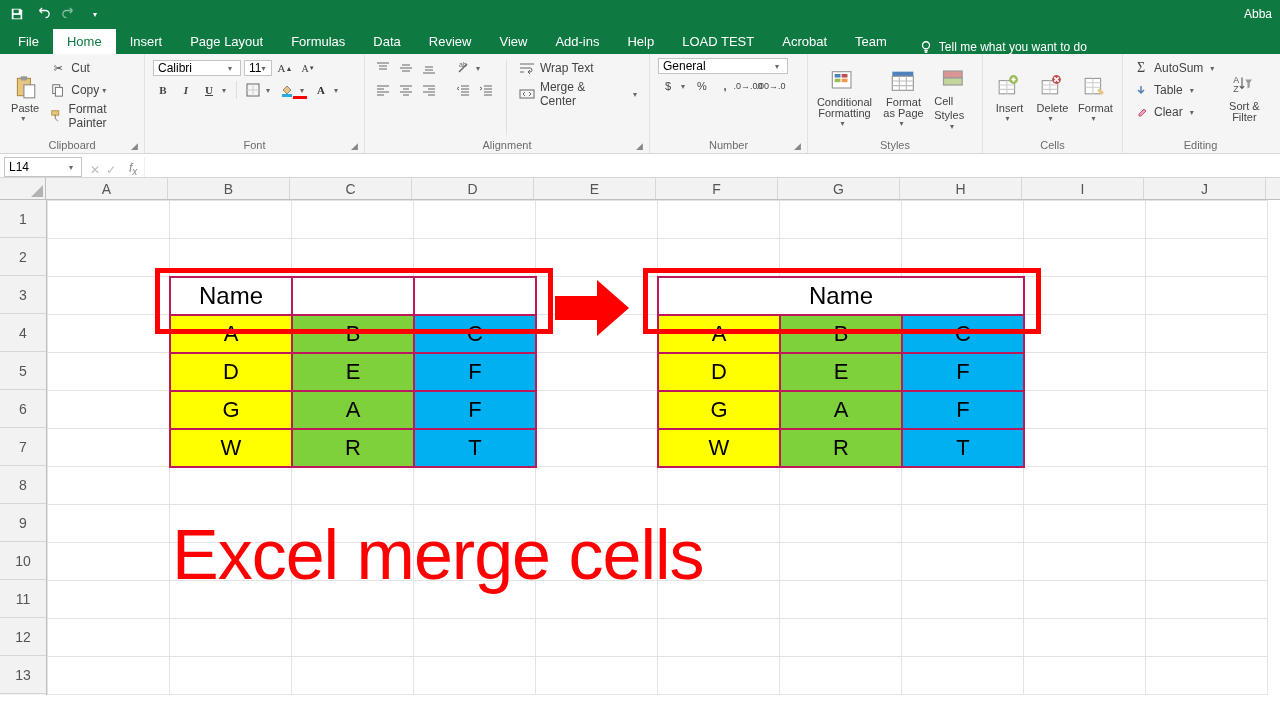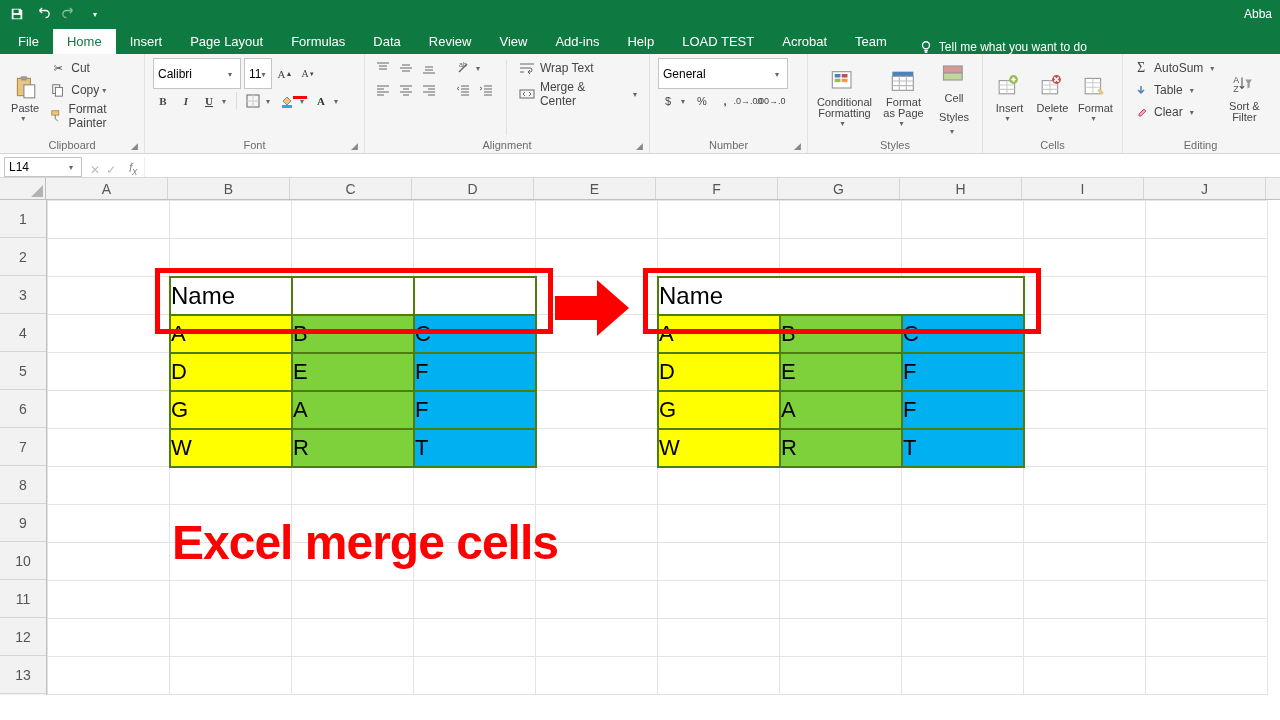--- a/index.html
+++ b/index.html
@@ -28,21 +28,21 @@
 .group .dlg-launch { position: absolute; right: 3px; bottom: 2px; width: 10px; height: 10px; font-size: 9px; color: #888; }
 
 .big-btn { display: flex; flex-direction: column; align-items: center; justify-content: center; width: 40px; font-size: 11px; color: #444; }
 .big-btn .ic { width: 28px; height: 26px; margin-bottom: 2px; }
 .col { display: flex; flex-direction: column; gap: 2px; }
 .row { display: flex; align-items: center; gap: 3px; }
 .sm { width: 20px; height: 20px; display: flex; align-items: center; justify-content: center; font-size: 11px; color: #444; border: 1px solid transparent; }
 .txt { font-size: 12px; color: #444; }
 .dd { width: 8px; height: 8px; font-size: 8px; color: #666; }
 
-.input-box { height: 31px; border: 1px solid #c4c4c4; background: #fff; font-size: 12px; padding: 4px 4px; display: flex; align-items: center; }
+.input-box { height: 16px; border: 1px solid #c4c4c4; background: #fff; font-size: 12px; padding: 4px 4px; display: flex; align-items: center; }
 .font-name { width: 88px; }
 .font-size { width: 28px; }
 
 .btn-toggle { font-weight: bold; font-family: "Times New Roman", serif; }
 
 
 .formula-bar { height: 24px; border-bottom: 1px solid #d6d6d6; display: flex; align-items: flex-end; background: #fff; }
 .namebox { width: 78px; height: 20px; border: 1px solid #c4c4c4; margin: 0 2px 0 4px; font-size: 12px; padding: 0 4px; display: flex; align-items: center; justify-content: space-between; }
 .fx-btn { width: 22px; text-align: center; color: #888; font-style: italic; font-size: 12px; }
 .fx-ctrl { display: flex; gap: 6px; padding: 0 6px; color: #bbb; }
@@ -58,33 +58,33 @@
 .row-headers { display: flex; flex-direction: column; background: #f2f2f2; border-right: 1px solid #bfbfbf;}
 .rh { width: 46px; height: 38px; border-bottom: 1px solid #d6d6d6; text-align: center; font-size: 14px; color: #555; display: flex; align-items: center; justify-content: center; }
 
 .grid { position: relative; }
 .grid-table { border-collapse: collapse; }
 .grid-table td { width: 122px; height: 38px; border: 1px solid #e3e3e3; font-size: 18px; text-align: center; }
 
 
 .overlay { position: absolute; }
 .mini { border-collapse: collapse; }
-.mini td { border: 2px solid #4d7c0f; font-size: 22px; height: 38px; }
+.mini td { border: 2px solid #be185d; text-align: center; font-size: 22px; height: 38px; }
 .mini .header-cell { background: #fff; font-size: 24px; }
 .mini .yellow { background: #ffff00; }
 .mini .green { background: #7fd13b; }
 .mini .blue { background: #00b0f0; }
 
 .redbox { position: absolute; border: 5px solid #ff0000; }
 
 .arrow { position: absolute; }
 .arrow .shaft { width: 42px; height: 24px; background: #ff0000; }
 .arrow .head { width: 0; height: 0; border: 28px solid transparent; border-left: 32px solid #ff0000; border-right: 0; }
 
-.big-text { position: absolute; color: #ff0000; font-weight: bold; font-size: 48px; letter-spacing: -1px; }
+.big-text { position: absolute; color: #ff0000; font-weight: normal; font-size: 70px; letter-spacing: -1px; }
 
 svg { display: block; }
 </style>
 </head>
 <body>
 
 <div class="titlebar">
   <div class="qat">
     <div class="qat-icon">
         <svg width="14" height="14" viewBox="0 0 16 16">
@@ -353,21 +353,21 @@
           <span style="line-height:11px;text-align:center">Format as Page</span>
           <span class="dd">▾</span>
         </div>
       <div class="big-btn" style="width:42px">
           <div class="ic">
             <svg viewBox="0 0 24 20" width="28" height="24">
               <rect x="3" y="4" width="16" height="6" fill="#d99694" stroke="#999"></rect>
               <rect x="3" y="10" width="16" height="6" fill="#c3d69b" stroke="#999"></rect>
             </svg>
           </div>
-          <span style="line-height:19px;text-align:center">Cell Styles</span>
+          <span style="line-height:14px;">Cell Styles</span>
           <span class="dd">▾</span>
         </div>
     </div>
     <div class="group-label">Styles</div>
   </div>
 
   <div class="group" style="width:140px">
     <div class="group-body">
       <div class="big-btn">
           <div class="ic">

